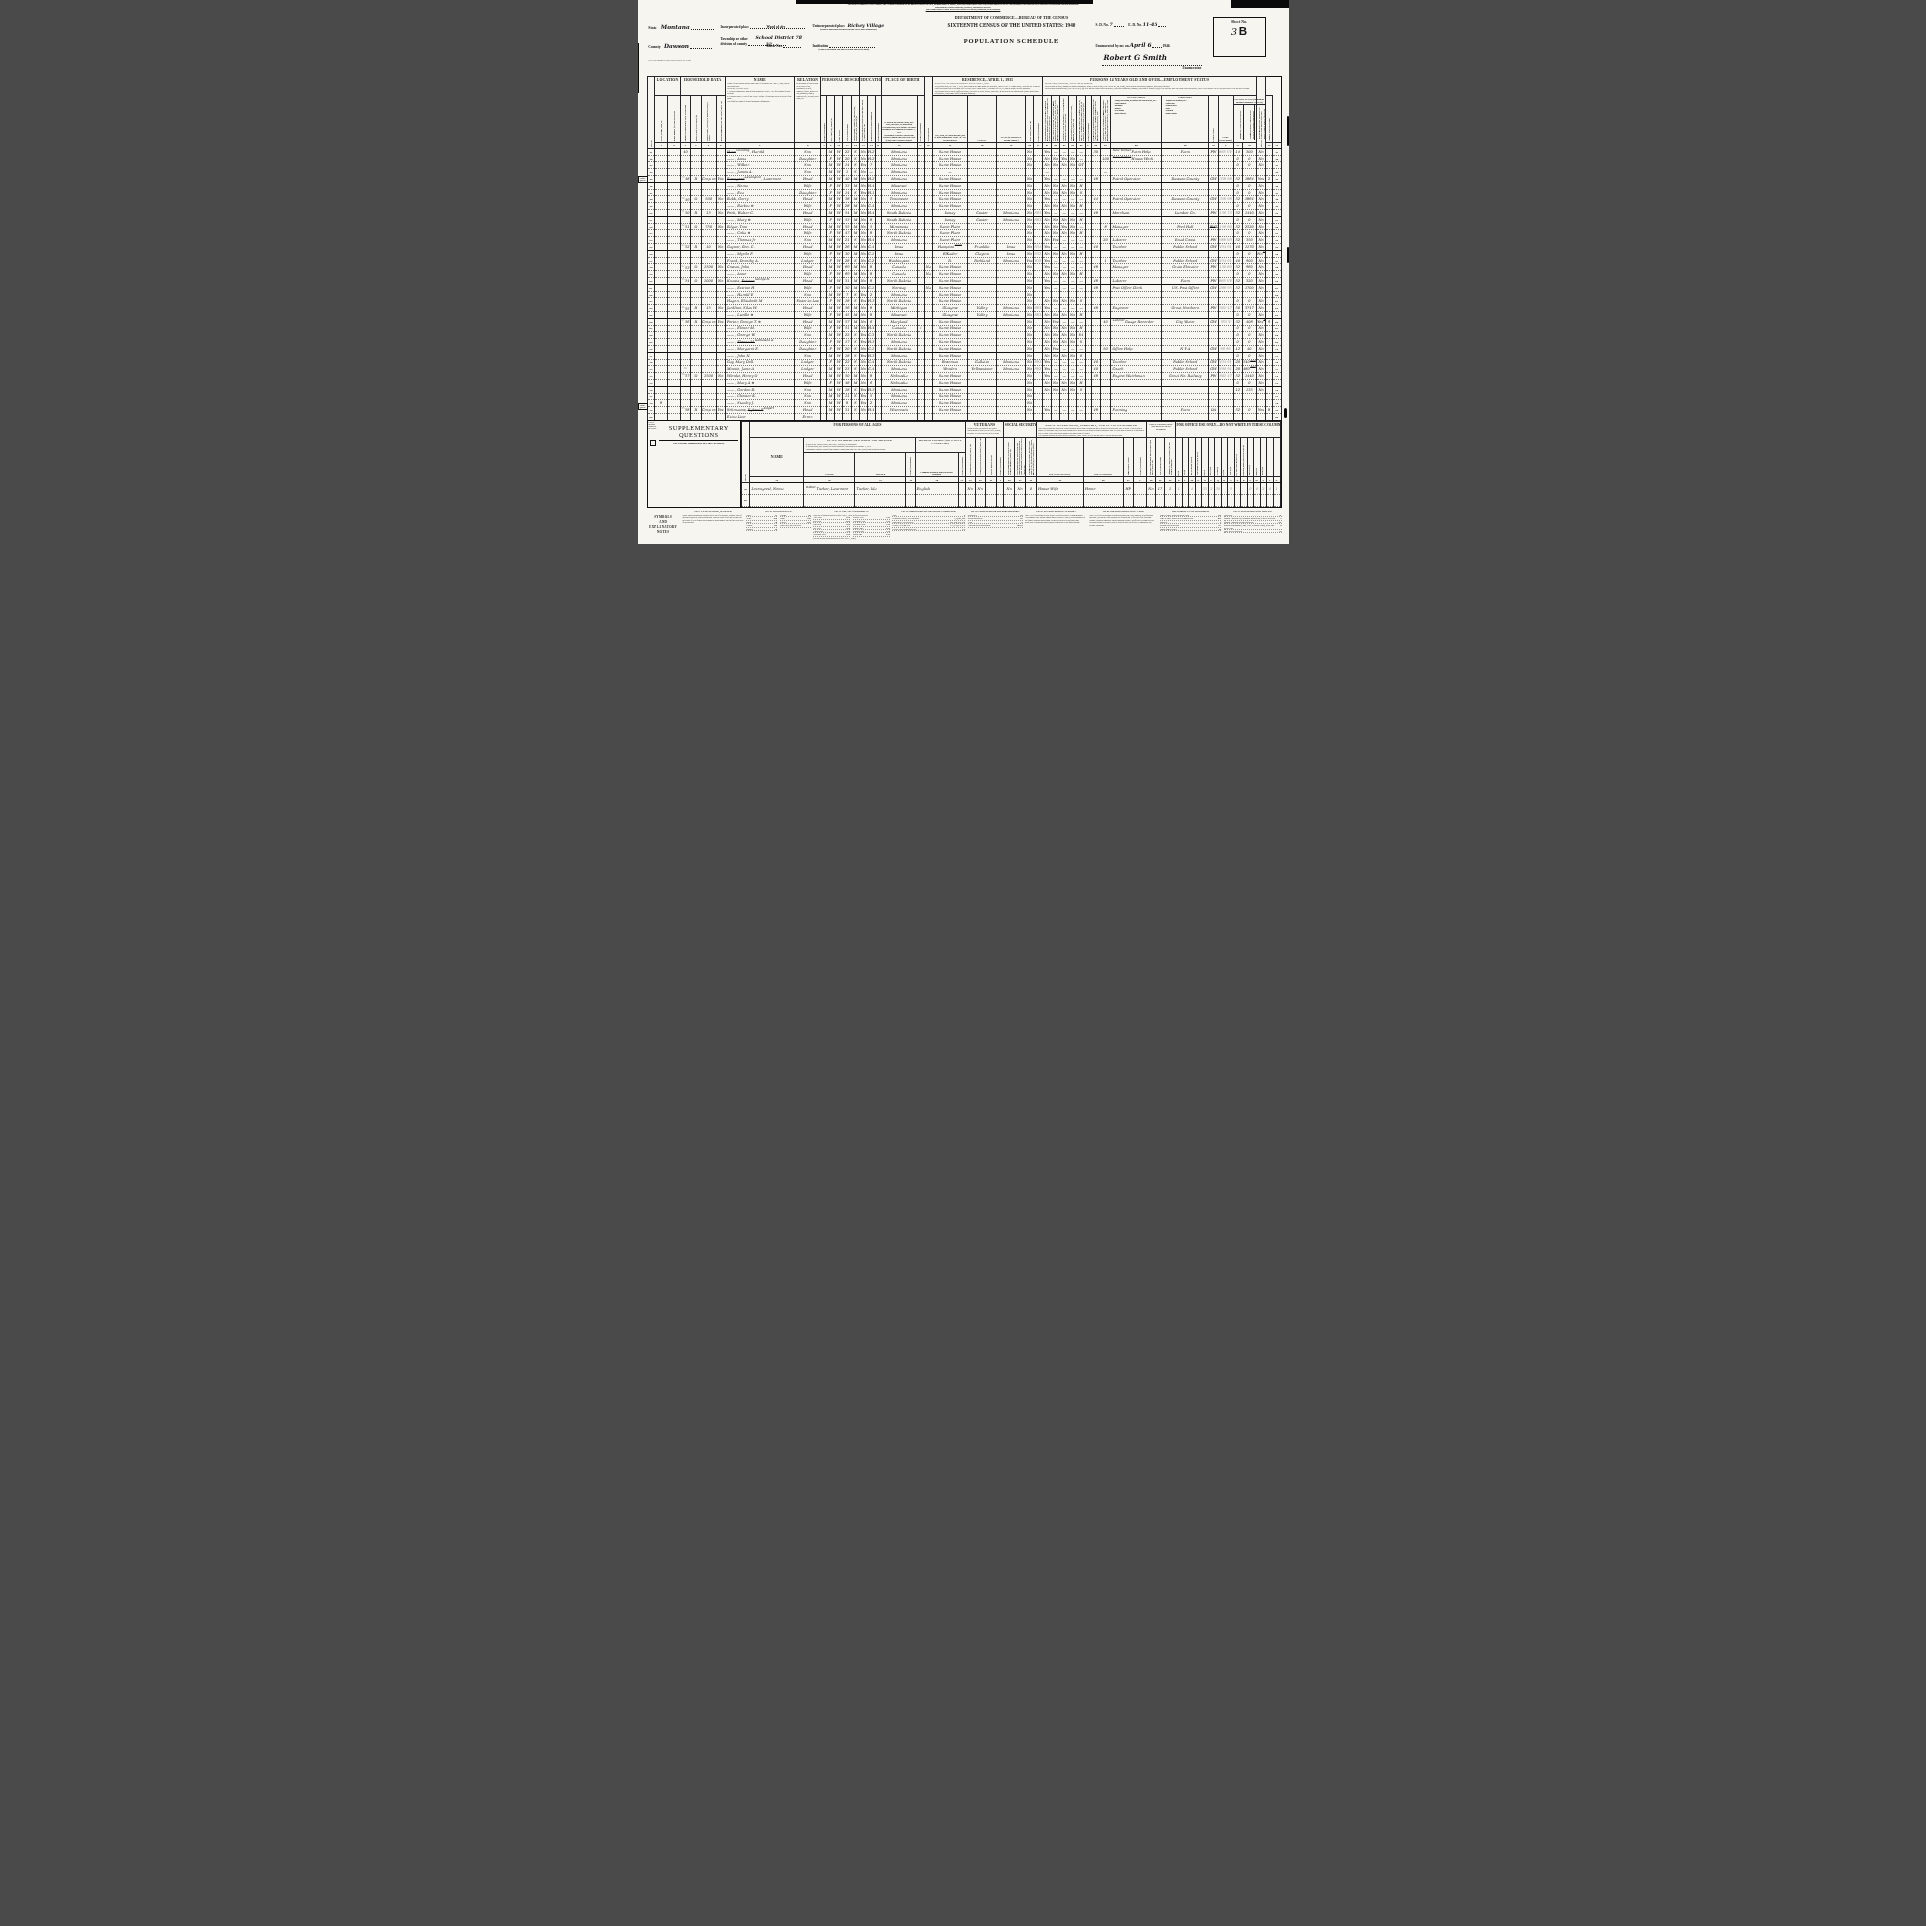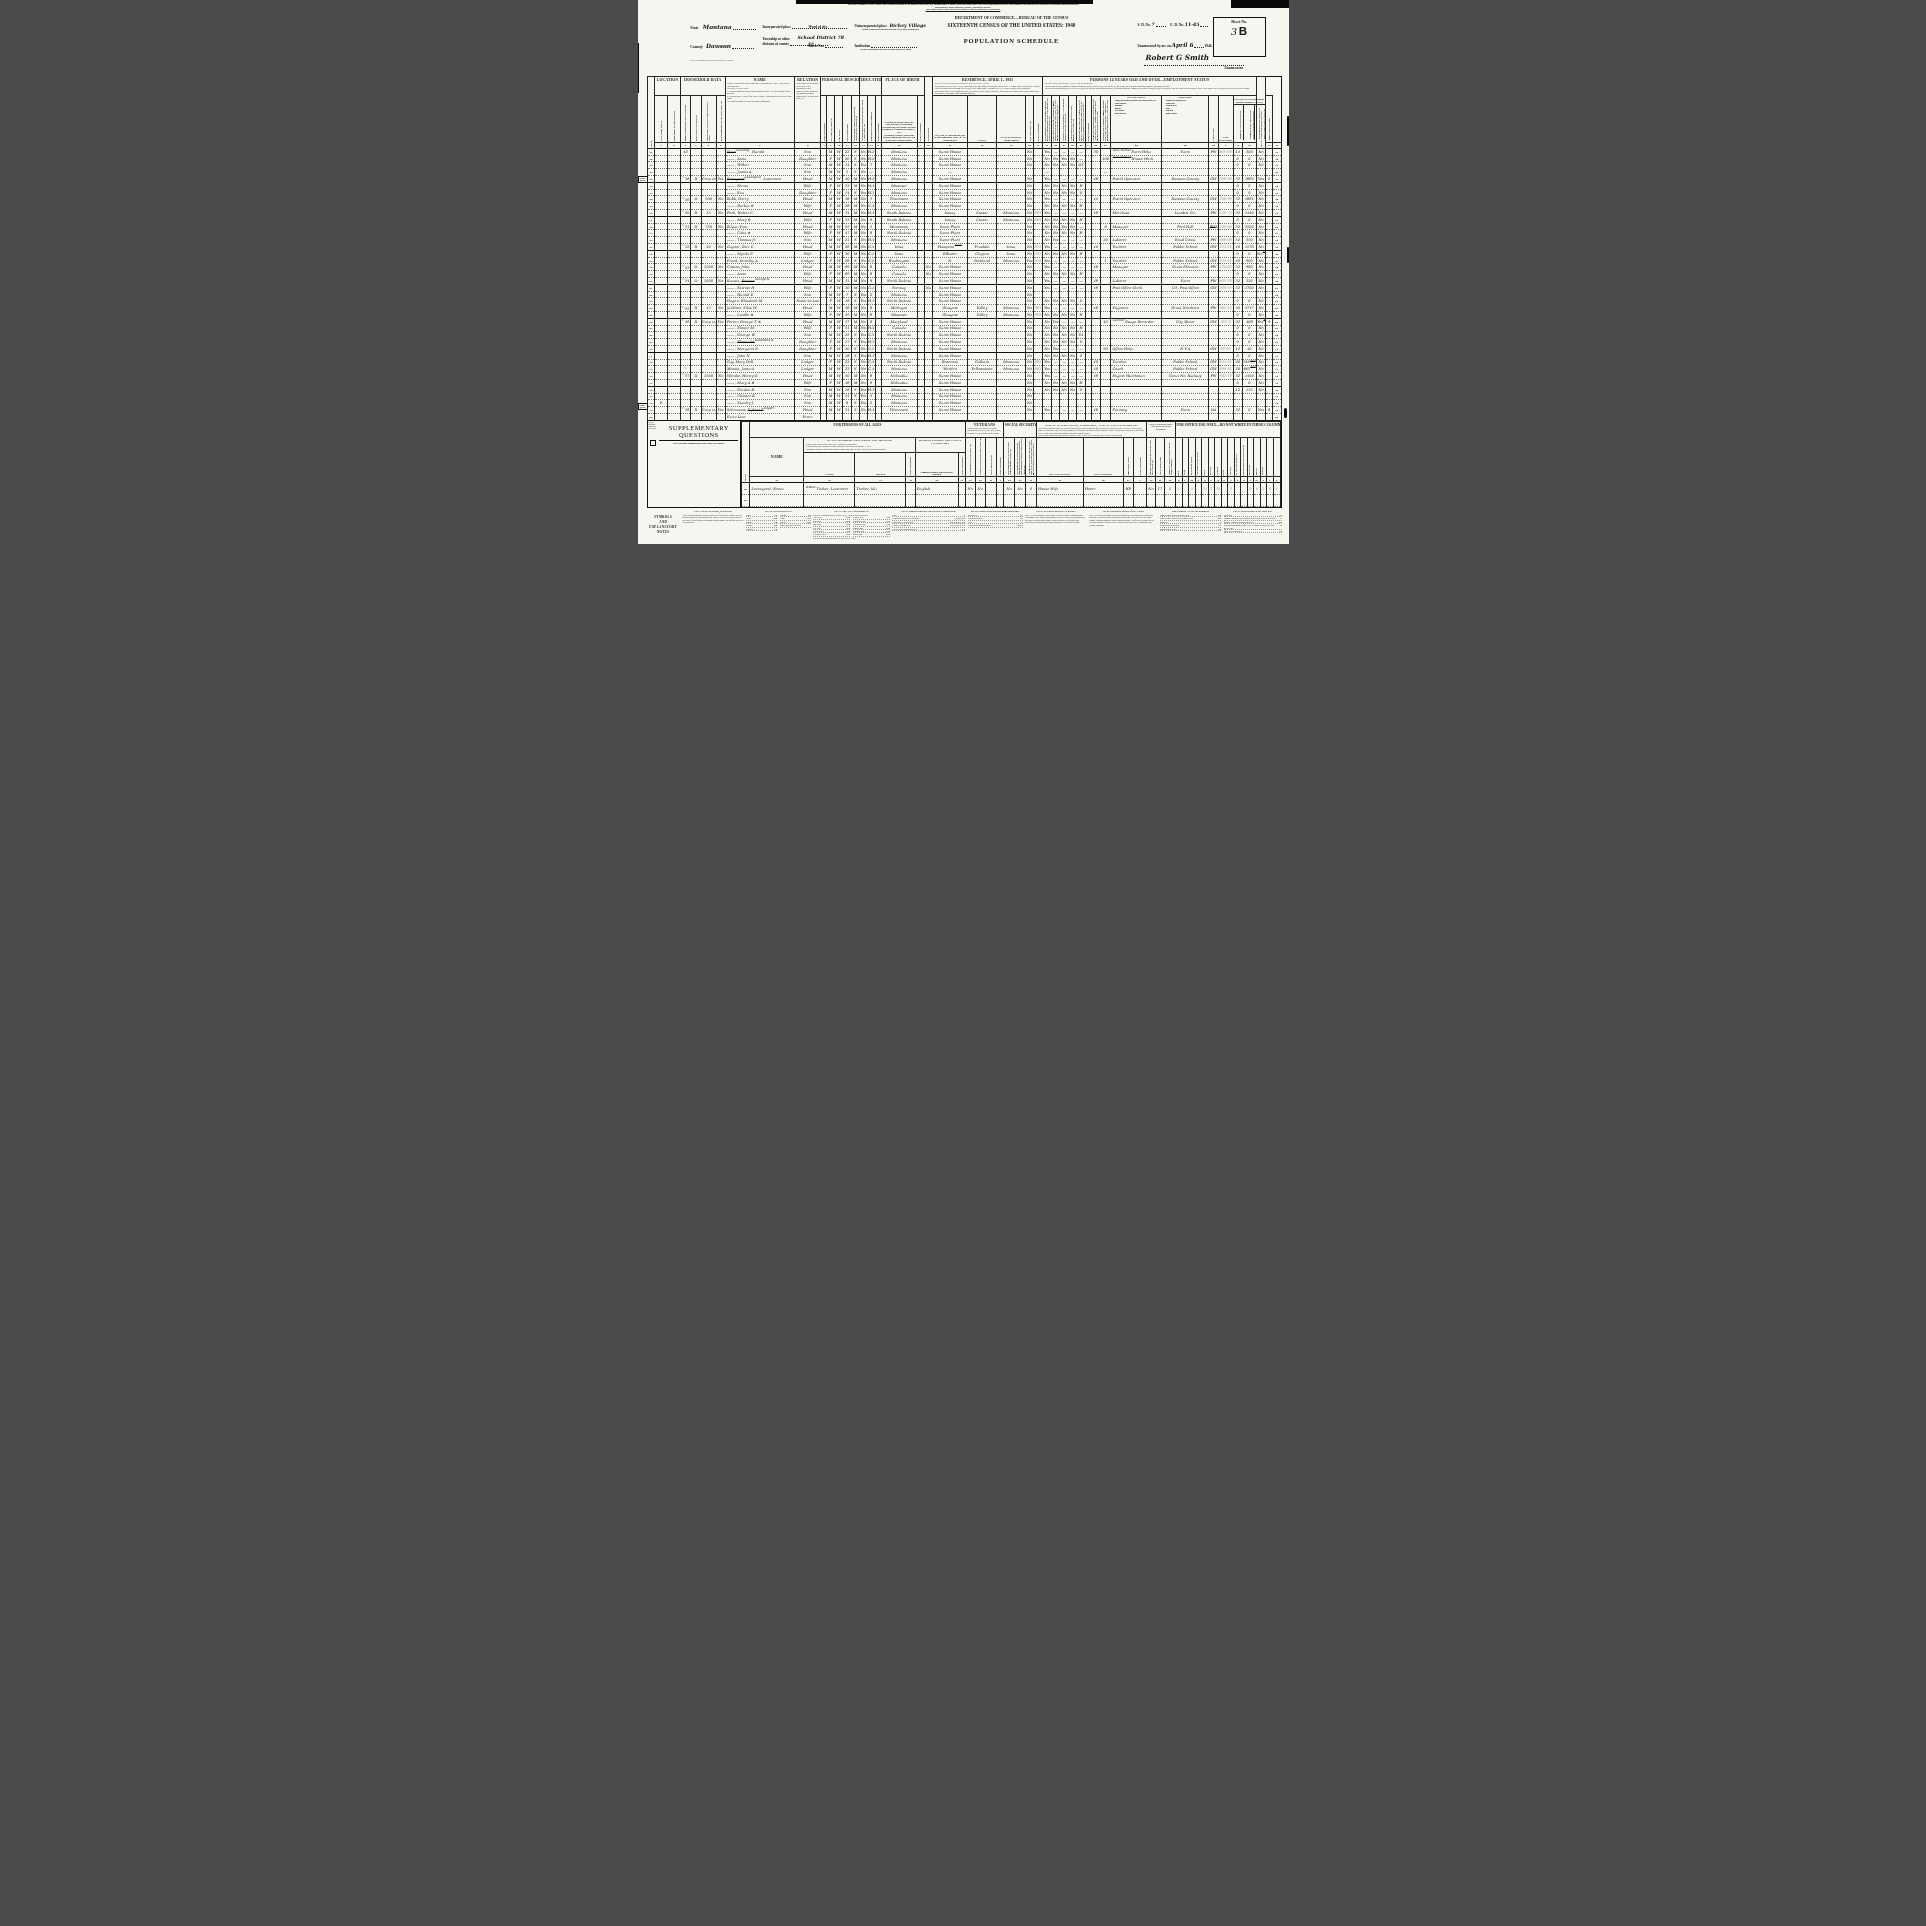--- a/index.html
+++ b/index.html
@@ -1,21 +1,21 @@
 <!DOCTYPE html>
 <html style="font-size:6.2px"><head>
 <meta charset="utf-8">
 <style>
   html,body{margin:0;padding:0;background:#4a4a4a;}
   .sheet{position:relative;width:651px;min-height:493px;margin:0 auto;background:#f6f5f0;
          font-family:"Liberation Serif",serif;color:#161616;overflow:hidden;}
   .decor{position:absolute;background:#0a0a0a;z-index:5;}
   
   .hd{position:relative;height:76px;}
-  .fld{position:absolute;font-size:3.9px;font-weight:bold;margin-left:42px;}
+  .fld{position:absolute;font-size:3.9px;font-weight:bold;}
   .fld .lbl{font-weight:bold;}
   .dotln{display:inline-block;border-bottom:0.6px dotted #222;height:4.2px;vertical-align:bottom;}
   .subt{font-size:2.1px;font-weight:bold;text-align:center;}
   .ink{font-family:"DejaVu Serif",serif;font-style:italic;color:#121216;}
   .hw-lg{font-size:5.8px;}
   .hw-md{font-size:4.6px;}
   .legal{position:absolute;left:210px;top:3.1px;width:231px;font-size:1.9px;font-weight:bold;text-align:center;line-height:1.3;}
   .ctr{position:absolute;text-align:center;font-weight:bold;}
   .sheetbox{position:absolute;border:1px solid #111;text-align:center;}
   .pencil{color:#8d9094;}

